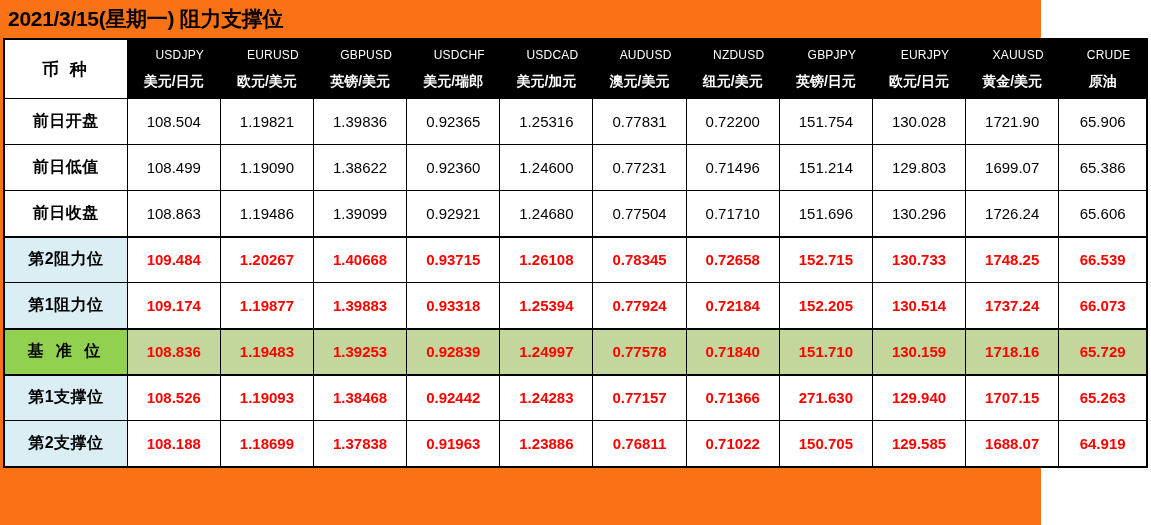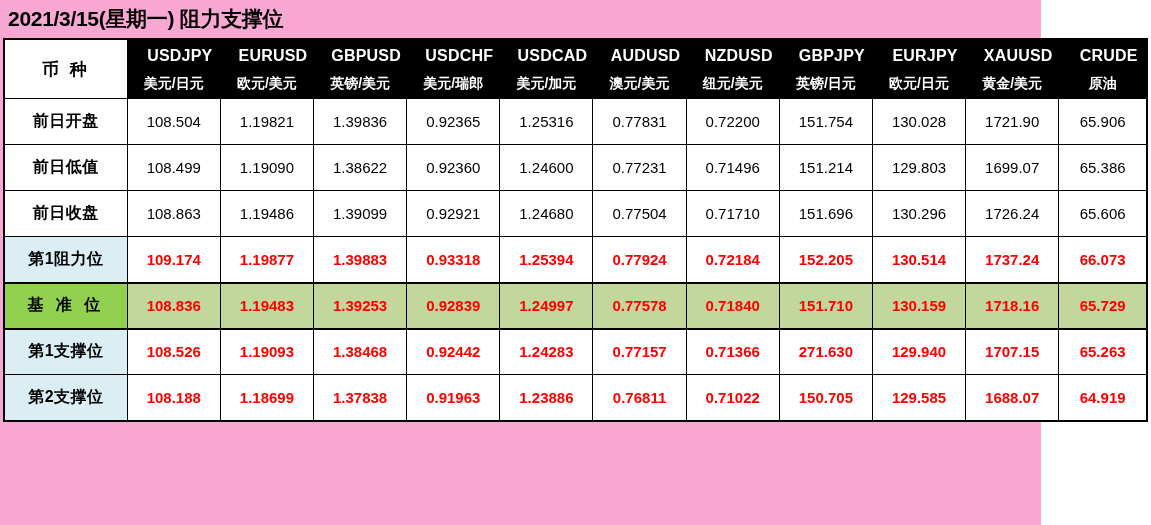--- a/index.html
+++ b/index.html
@@ -10,21 +10,21 @@
   body {
     width: 1151px;
     height: 525px;
     font-family: "Liberation Sans", "DejaVu Sans", sans-serif;
     overflow: hidden;
   }
   #page {
     width: 1041px;
     height: 525px;
     position: relative;
-    background: #f9a8d4;
+    background: #f97316;
     box-sizing: border-box;
   }
   .title-bar {
     height: 38px;
     display: flex;
     align-items: center;
     padding-left: 8px;
     box-sizing: border-box;
   }
   .title-text {
@@ -62,22 +62,22 @@
     background: #ffffff !important;
     color: #000000 !important;
     font-size: 17px;
     font-weight: bold;
     letter-spacing: 3px;
     border: 1px solid #000000;
     margin-left: 29px;
   }
   .pair-code {
     display: block;
-    font-size: 16px;
-    font-weight: bold;
+    font-size: 12px;
+    font-weight: normal;
     line-height: 1.35;
     letter-spacing: 0.2px;
     padding-left: 12px;
   }
   .pair-cn {
     display: block;
     font-size: 14px;
     font-weight: bold;
     line-height: 1.35;
     margin-top: 8px;
@@ -237,20 +237,34 @@
         <td class="val">0.92921</td>
         <td class="val">1.24680</td>
         <td class="val">0.77504</td>
         <td class="val">0.71710</td>
         <td class="val">151.696</td>
         <td class="val">130.296</td>
         <td class="val">1726.24</td>
         <td class="val">65.606</td>
       </tr>
 
+      <tr class="level sep-top">
+        <td class="rowlabel">第2阻力位</td>
+        <td class="val">109.484</td>
+        <td class="val">1.20267</td>
+        <td class="val">1.40668</td>
+        <td class="val">0.93715</td>
+        <td class="val">1.26108</td>
+        <td class="val">0.78345</td>
+        <td class="val">0.72658</td>
+        <td class="val">152.715</td>
+        <td class="val">130.733</td>
+        <td class="val">1748.25</td>
+        <td class="val">66.539</td>
+      </tr>
 
       <tr class="level">
         <td class="rowlabel">第1阻力位</td>
         <td class="val">109.174</td>
         <td class="val">1.19877</td>
         <td class="val">1.39883</td>
         <td class="val">0.93318</td>
         <td class="val">1.25394</td>
         <td class="val">0.77924</td>
         <td class="val">0.72184</td>

